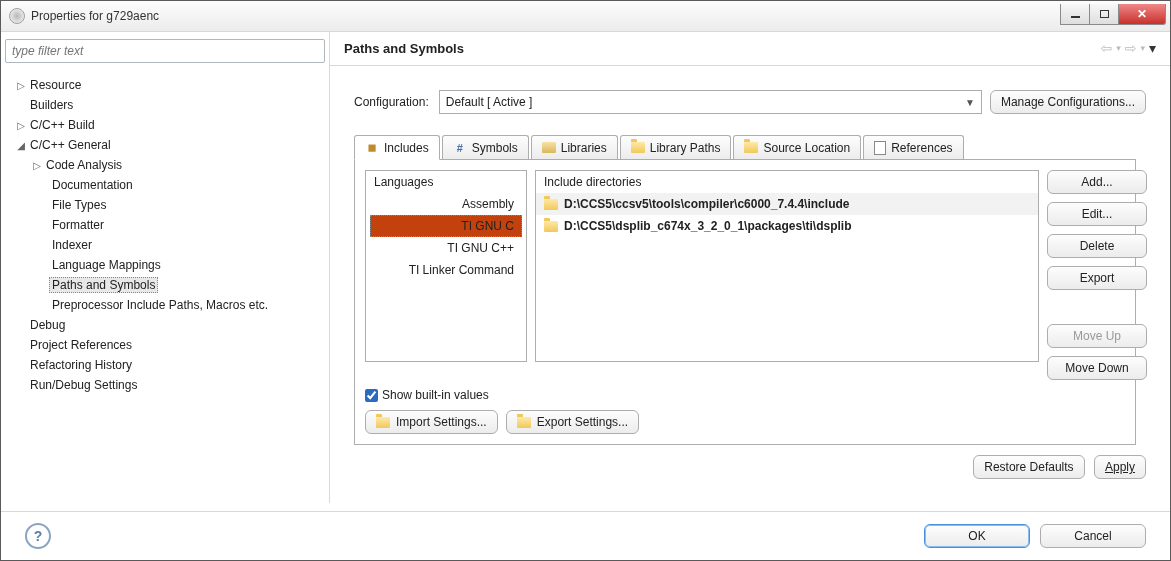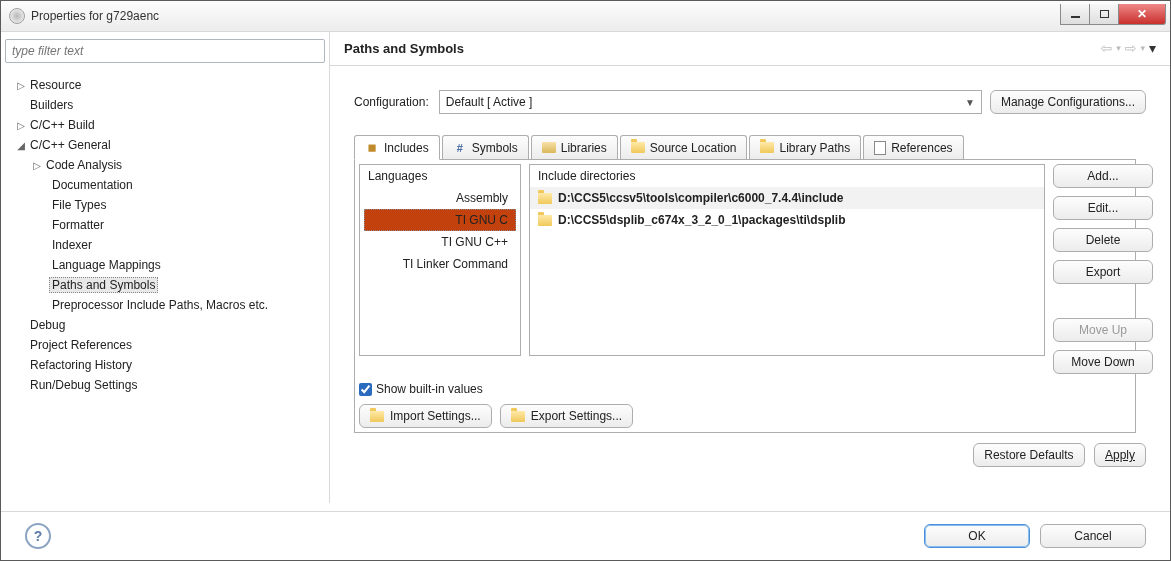--- a/index.html
+++ b/index.html
@@ -49,21 +49,21 @@
   .tabstrip { display:flex; border-bottom:1px solid #adadad; }
   .tab { height:23px; border:1px solid #adadad; border-bottom:none; background:linear-gradient(#fdfdfd,#ececec); display:flex; align-items:center; padding:0 10px; margin-right:2px; border-top-left-radius:3px; border-top-right-radius:3px; position:relative; top:1px;}
   .tab.active { background:#fff; border-bottom:1px solid #fff; font-weight:normal;}
   .tab .ticon { width:14px; height:14px; margin-right:5px; display:inline-flex; align-items:center; justify-content:center; font-size:11px; }
   .ticon.inc { color:#bf8a2a; }
   .ticon.sym { color:#4a6fa5; font-weight:bold;}
   .ticon.lib { background:linear-gradient(#f9e1a8,#d9b85a); border-radius:1px; width:14px; height:11px;}
   .ticon.folder { width:14px; height:11px; background:linear-gradient(#ffe9a8,#f0c95a); border-radius:1px; position:relative;}
   .ticon.folder::before{content:"";position:absolute;top:-3px;left:0;width:6px;height:3px;background:#f0c95a;border-radius:1px 1px 0 0;}
   .ticon.ref { border:1px solid #888; width:10px; height:12px; background:#fff;}
-  .tabbody { border:1px solid #adadad; border-top:none; padding:4px; display:flex; flex-direction:column; }
+  .tabbody { border:1px solid #adadad; border-top:none; padding:10px; display:flex; flex-direction:column; }
   .lists { display:flex; gap:8px; }
   .panel { border:1px solid #adadad; display:flex; flex-direction:column; }
   .panel.langs { width:160px; height:190px;}
   .panel.incs { flex:1; height:190px;}
   .panel-title { padding:4px 8px; font-size:12px;}
   .panel-body { flex:1; overflow:auto; }
   .lang-item { padding:2px 12px; height:18px; display:flex; align-items:center;justify-content:flex-end;}
   .lang-item.selected { background:#c2410c; border:1px dotted #888; margin:0 4px; padding:1px 7px;}
   .inc-item { padding:2px 8px; height:18px; display:flex; align-items:center; font-weight:bold;}
   .inc-item.selected-row { background:#f2f2f2; }
@@ -201,25 +201,25 @@
               <div class="tab">
                   <span class="ticon sym">#</span>
                   <span>Symbols</span>
                 </div>
               <div class="tab">
                   <span class="ticon lib"></span>
                   <span>Libraries</span>
                 </div>
               <div class="tab">
                   <span class="ticon folder"></span>
+                  <span>Library Paths</span>
+                </div>
+              <div class="tab">
+                  <span class="ticon folder"></span>
                   <span>Source Location</span>
-                </div>
-              <div class="tab">
-                  <span class="ticon folder"></span>
-                  <span>Library Paths</span>
                 </div>
               <div class="tab">
                   <span class="ticon ref"></span>
                   <span>References</span>
                 </div>
             </div>
             <div class="tabbody">
               <div class="lists">
                 <div class="panel langs">
                   <div class="panel-title">Languages</div>

